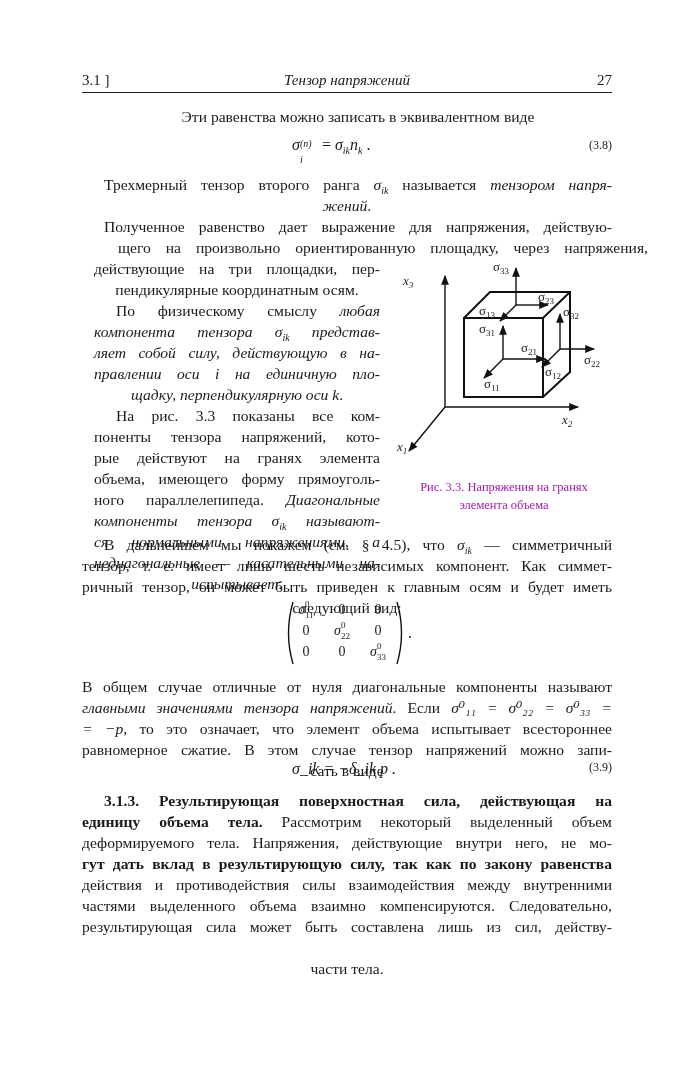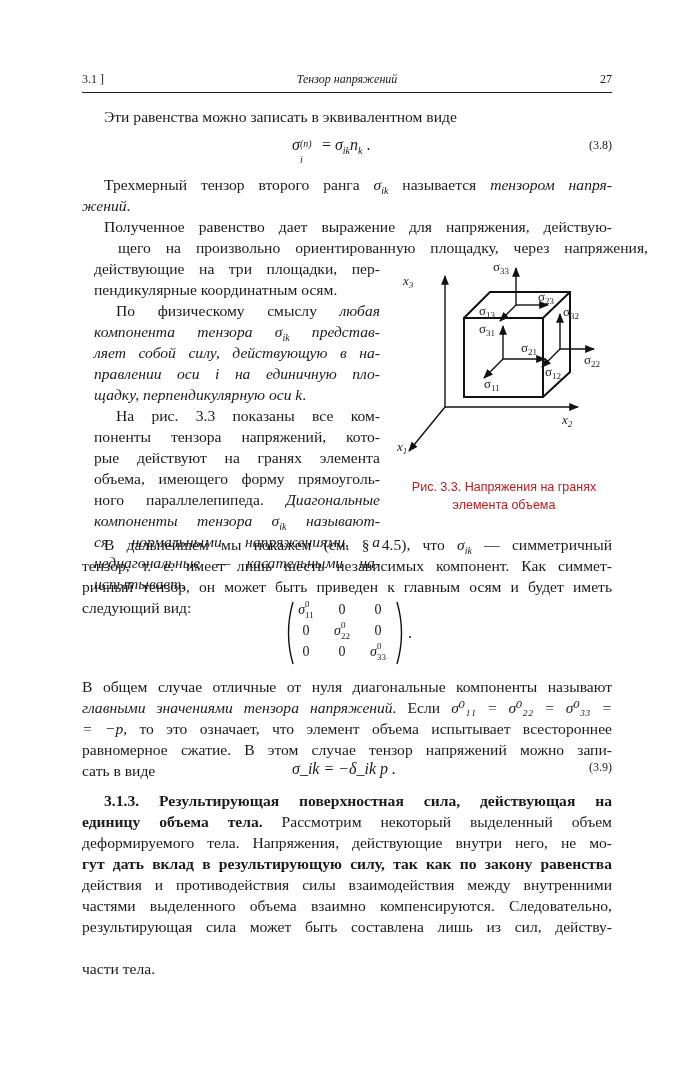--- a/index.html
+++ b/index.html
@@ -1,34 +1,34 @@
 <!DOCTYPE html>
 <html><head>
 <meta charset="utf-8">
 <style>
   html, body { margin:0; padding:0; background:#ffffff; }
   body { width:679px; height:1080px; position:relative; overflow:hidden;
          font-family:"Liberation Serif","DejaVu Serif",serif; color:#1a1a1a; }
   .page { position:absolute; left:0; top:0; width:679px; height:1080px; }
   .header { position:absolute; left:82px; top:70px; width:530px; height:22px;
-            border-bottom:1.3px solid #222; font-size:12px;font-family:Liberation Serif, serif; }
+            border-bottom:1.3px solid #222; font-size:15px;font-family:Liberation Serif, serif; }
   .header .sec { position:absolute; left:0; top:2px; }
   .header .title { position:absolute; left:0; width:100%; text-align:center; top:2px; font-style:italic; }
   .header .num { position:absolute; right:0; top:2px; }
-  .line { position:absolute; left:82px; width:530px; font-size:15.6px; line-height:21px; white-space:nowrap; }
+  .line { position:absolute; left:82px; width:530px; font-size:15.6px; line-height:21px; white-space:nowrap;text-align:center; }
   .just { text-align:justify; text-align-last:justify; }
   .narrow { width:286px;margin-left:12px; }
   .indent { padding-left:22px; box-sizing:border-box; }
   i, .it { font-style:italic; }
   .eq { position:absolute; font-size:16px; font-style:italic; white-space:nowrap; }
   .eqnum { position:absolute; right:67px; font-size:12px; }
   b { font-weight:bold; }
   sub, sup { font-size:10px; }
-  .figcap { position:absolute; left:392px; width:224px; text-align:center; font-family:Liberation Sans, sans-serif;
-            font-size:12.5px; line-height:18px; color:#b91c1c; }
+  .figcap { position:absolute; left:392px; width:224px; text-align:center; font-family:Liberation Serif, serif;
+            font-size:12.5px; line-height:18px; color:#a21caf; }
   .matrix { position:absolute; left:284px; top:572px; width:130px; height:90px; }
   .matrix .cell { position:absolute; font-size:14px; text-align:center; width:36px; }
   svg text { font-family:"Liberation Serif","DejaVu Serif",serif; }
 </style>
 </head>
 <body>
 
 <div class="page">
 
   <div class="header">

